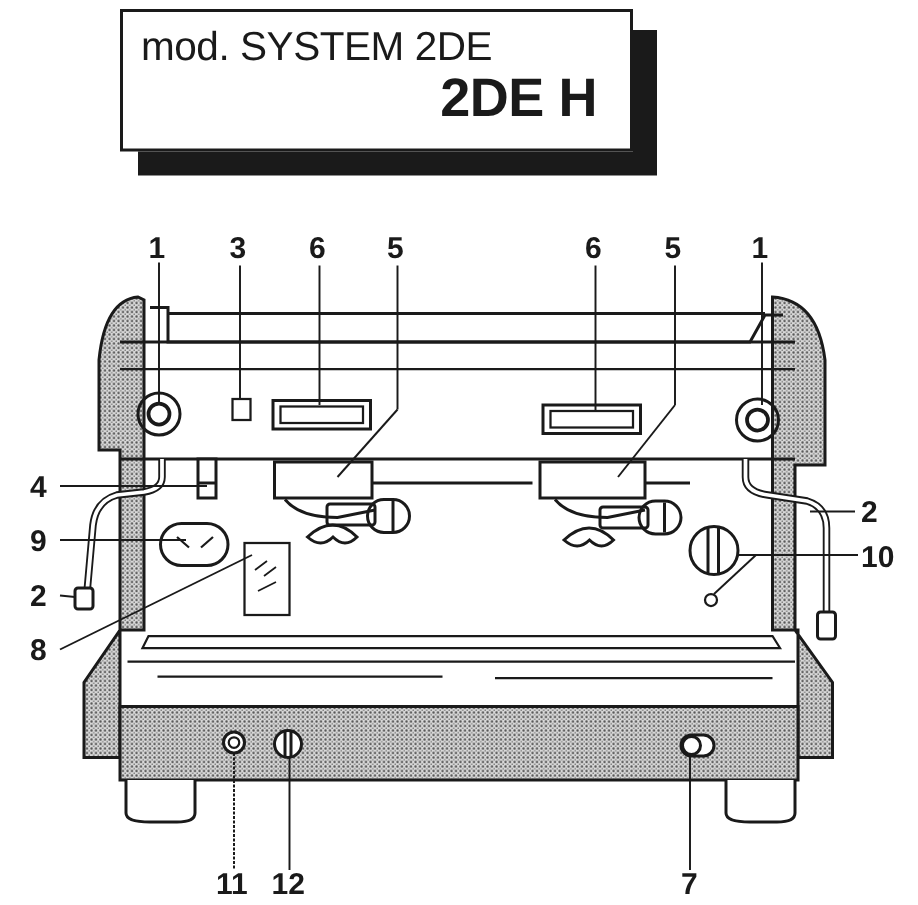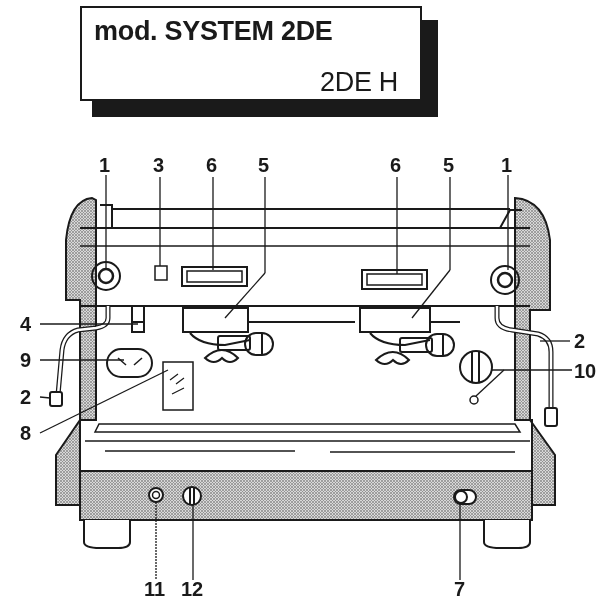--- a/index.html
+++ b/index.html
@@ -1,20 +1,20 @@
 <!DOCTYPE html>
 <html><head>
   <meta charset="utf-8">
   <style>
     html, body { margin: 0; padding: 0; background: #ffffff; }
     body { width: 612px; height: 603px; position: relative; overflow: hidden; font-family: "Liberation Sans", sans-serif; }
     .title-shadow { position: absolute; left: 92px; top: 20px; width: 346px; height: 97px; background: #1a1a1a; }
     .title-box { position: absolute; left: 80px; top: 6px; width: 342px; height: 95px; background: #fff; border: 2px solid #1a1a1a; box-sizing: border-box; }
-    .title-line1 { position: absolute; left: 12px; top: 8px; font-size: 27px; font-weight: bold; color: #1a1a1a; letter-spacing: -0.3px; }
-    .title-line2 { position: absolute; right: 22px; top: 59px; font-size: 27px; font-weight: normal; color: #1a1a1a; letter-spacing: -0.3px; }
+    .title-line1 { position: absolute; left: 12px; top: 8px; font-size: 27px; font-weight: normal; color: #1a1a1a; letter-spacing: -0.3px; }
+    .title-line2 { position: absolute; right: 22px; top: 36px; font-size: 36px; font-weight: bold; color: #1a1a1a; letter-spacing: -0.3px; }
     svg.machine { position: absolute; left: 0; top: 0; }
     .callout { font-family: "Liberation Sans", sans-serif; font-weight: bold; font-size: 20px; fill: #1a1a1a; }
   </style>
 </head>
 <body>
 
 <div class="title-shadow"></div>
 <div class="title-box">
   <span class="title-line1">mod. SYSTEM 2DE</span>
   <span class="title-line2">2DE H</span>

